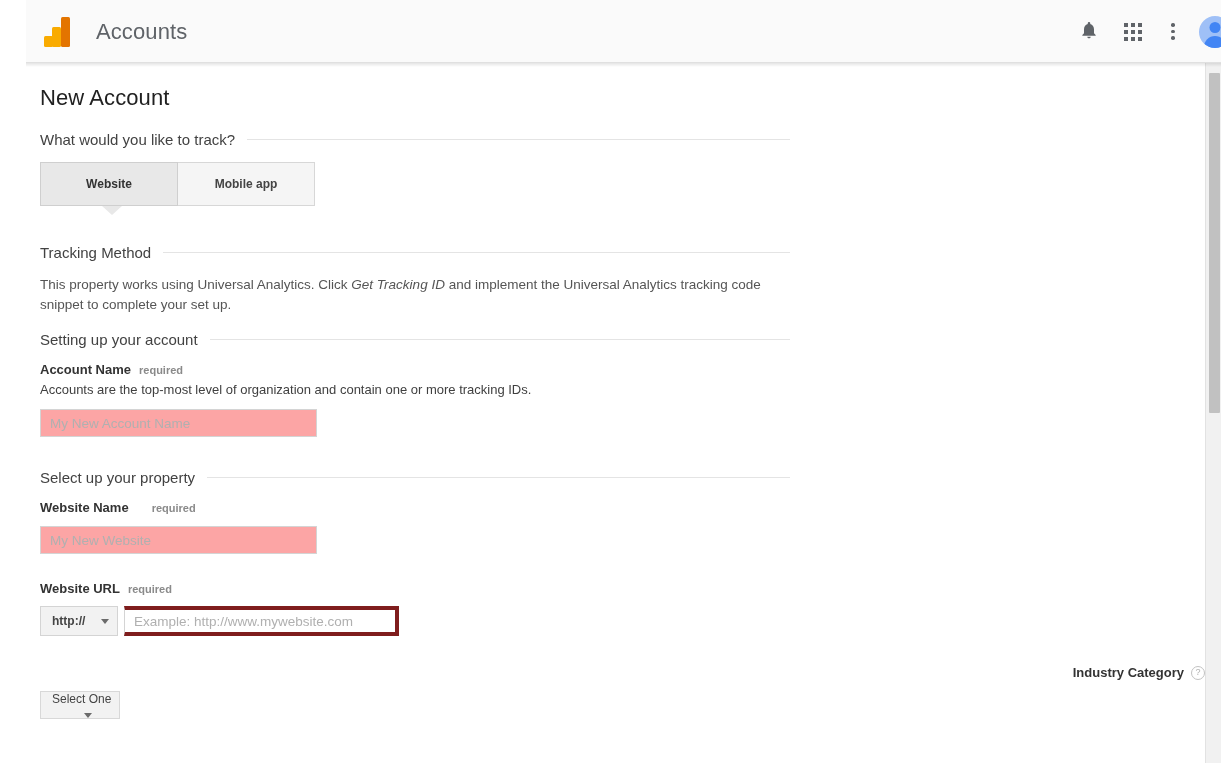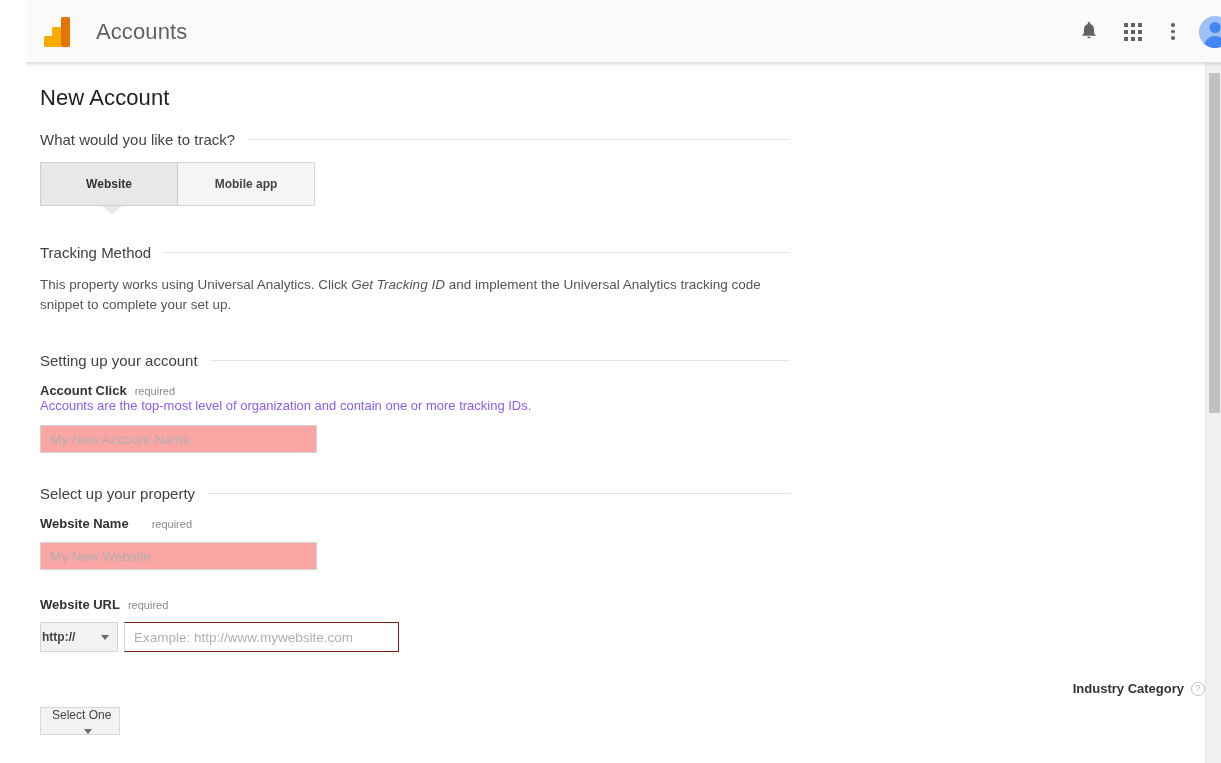--- a/index.html
+++ b/index.html
@@ -201,42 +201,43 @@
 
   .field-label {
     font-size: 13px;
     font-weight: bold;
     color: #333;
     display: flex;
     align-items: center;
   }
   .field-label .req {
     font-size: 11px;
-    font-weight: normal;
+    font-weight: bold;
     color: #8a8a8a;
     margin-left: 8px;
   }
   .help-icon {
     display: inline-flex;
     align-items: center;
     justify-content: center;
     width: 14px; height: 14px;
     border-radius: 50%;
     border: 1px solid #c2c2c2;
     color: #b0b0b0;
     font-size: 9px;
     font-weight: normal;
     margin-left: 7px;
     cursor: pointer;
     line-height: 1;
     box-sizing: border-box;
   }
   .field-hint {
     font-size: 13px;
-    color: #8b5cf6;
+    color: #404040;
+    margin-top: 5px;
   }
 
   .text-input {
     width: 277px;
     height: 28px;
     border: 1px solid #d4d4d4;
     box-sizing: border-box;
     padding: 0 9px;
     font-size: 13.5px;
     color: #333;
@@ -250,31 +251,31 @@
   .url-row { display: flex; align-items: stretch; }
   .proto-select {
     height: 30px;
     min-width: 78px;
     background: #f2f2f2;
     border: 1px solid #d4d4d4;
     box-sizing: border-box;
     display: flex;
     align-items: center;
     justify-content: space-between;
-    padding: 0 8px 0 1px;
+    padding: 0 8px 0 11px;
     font-size: 12px;
     font-weight: bold;
     color: #444;
     cursor: pointer;
     user-select: none;
   }
   .url-input {
     width: 275px;
     height: 30px;
-    border: 1px solid #7f1d1d;
+    border: 4px solid #7f1d1d;
     border-left: none;
     box-sizing: border-box;
     padding: 0 9px;
     font-size: 13.5px;
     color: #333;
     font-family: "Liberation Sans", sans-serif;
     background: #fff;
     outline: none;
     margin-left: 6px;
     border-left: 1px solid #d4d4d4;
@@ -410,27 +411,27 @@
 
     <div class="section-head block-gap-lg" style="margin-top:38px;">
       <span class="sh-text">Tracking Method</span>
       <span class="sh-rule"></span>
     </div>
 
     <p class="body-copy" style="margin-top:14px;">
       <span>This property works using Universal Analytics. Click </span><em>Get Tracking ID</em><span> and implement the Universal Analytics tracking code snippet to complete your set up.</span>
     </p>
 
-    <div class="section-head" style="margin-top:37px;text-align:center;">
+    <div class="section-head" style="margin-top:16px;text-align:center;">
       <span class="sh-text">Setting up your account</span>
       <span class="sh-rule"></span>
     </div>
 
     <div class="field-label" style="margin-top:14px;">
-      <span>Account Click</span>
+      <span>Account Name</span>
       <span class="req">required</span>
     </div>
     <div class="field-hint">Accounts are the top-most level of organization and contain one or more tracking IDs.</div>
     <input class="text-input row-gap-sm" type="text" style="margin-top: 12px;" placeholder="My New Account Name">
 
     <div class="section-head" style="margin-top:32px;">
       <span class="sh-text">Select up your property</span>
       <span class="sh-rule"></span>
     </div>
 

